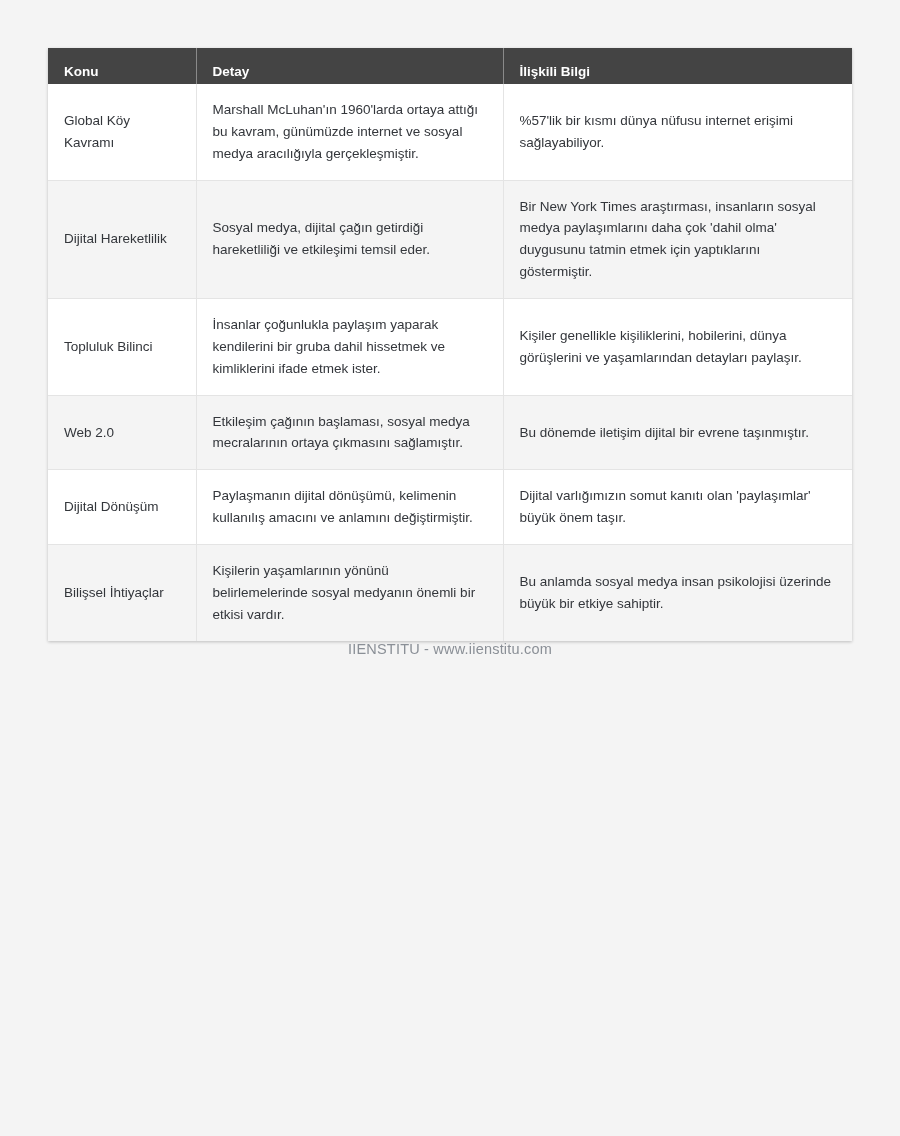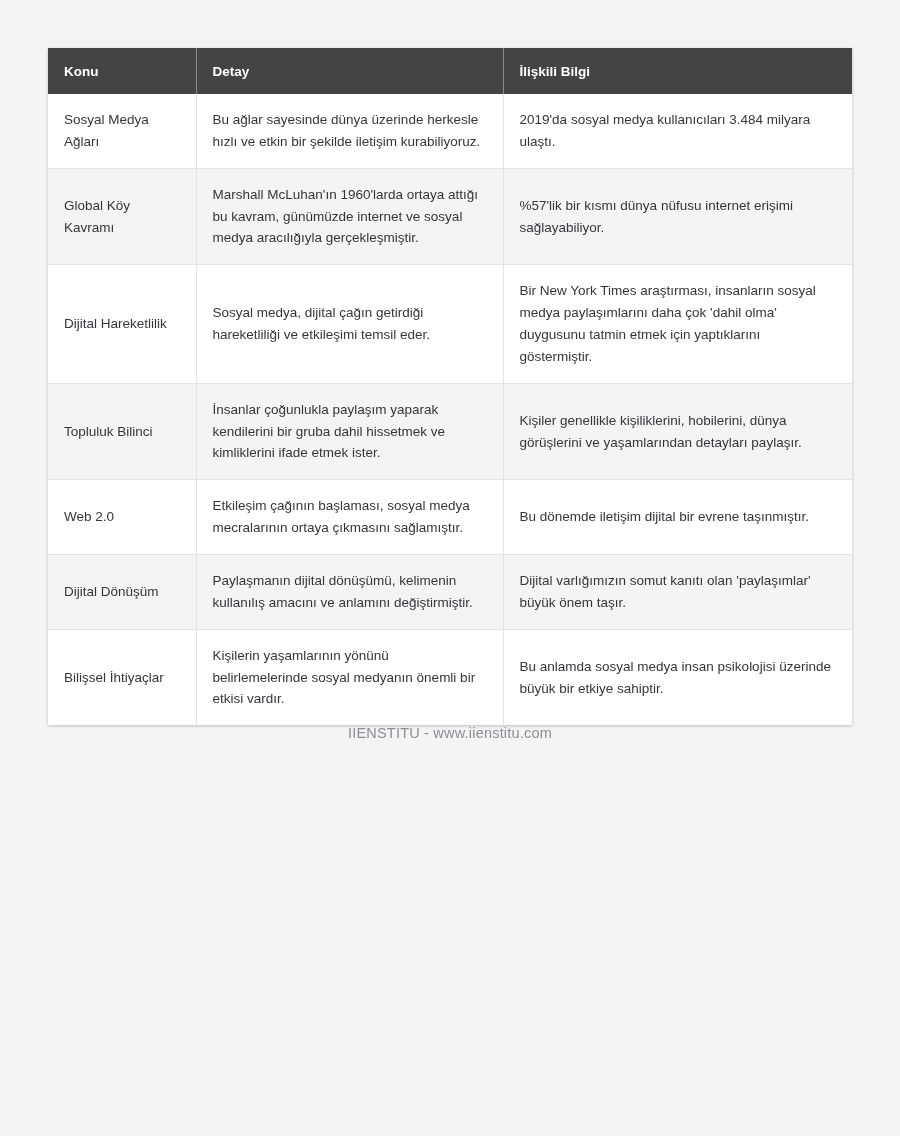--- a/index.html
+++ b/index.html
@@ -42,21 +42,21 @@
   }
   table.data-table col.c1 { width: 148px; }
   table.data-table col.c2 { width: 307px; }
   table.data-table col.c3 { width: 349px; }
   thead th {
     background: #444444;
     color: #ffffff;
     font-size: 13.5px;
     font-weight: bold;
     text-align: left;
-    padding: 16px 16px 15px 16px;
+    padding: 16px 16px 5px 16px;
     border-right: 1px solid #8a8a8a;
     vertical-align: middle;
   }
   thead th:last-child { border-right: none; }
   tbody td {
     font-size: 13.5px;
     line-height: 1.62;
     color: #33363b;
     padding: 15px 16px 15px 16px;
     border-right: 1px solid #e4e4e4;
@@ -91,25 +91,20 @@
       </colgroup>
       <thead>
         <tr>
           <th>Konu</th>
           <th>Detay</th>
           <th>İlişkili Bilgi</th>
         </tr>
       </thead>
       <tbody>
         <tr>
-          <td class="cell-topic">Sosyal Medya Ağları</td>
-          <td>Bu ağlar sayesinde dünya üzerinde herkesle hızlı ve etkin bir şekilde iletişim kurabiliyoruz.</td>
-          <td>2019'da sosyal medya kullanıcıları 3.484 milyara ulaştı.</td>
-        </tr>
-        <tr>
           <td class="cell-topic">Global Köy Kavramı</td>
           <td>Marshall McLuhan'ın 1960'larda ortaya attığı bu kavram, günümüzde internet ve sosyal medya aracılığıyla gerçekleşmiştir.</td>
           <td>%57'lik bir kısmı dünya nüfusu internet erişimi sağlayabiliyor.</td>
         </tr>
         <tr>
           <td class="cell-topic">Dijital Hareketlilik</td>
           <td>Sosyal medya, dijital çağın getirdiği hareketliliği ve etkileşimi temsil eder.</td>
           <td>Bir New York Times araştırması, insanların sosyal medya paylaşımlarını daha çok 'dahil olma' duygusunu tatmin etmek için yaptıklarını göstermiştir.</td>
         </tr>
         <tr>

